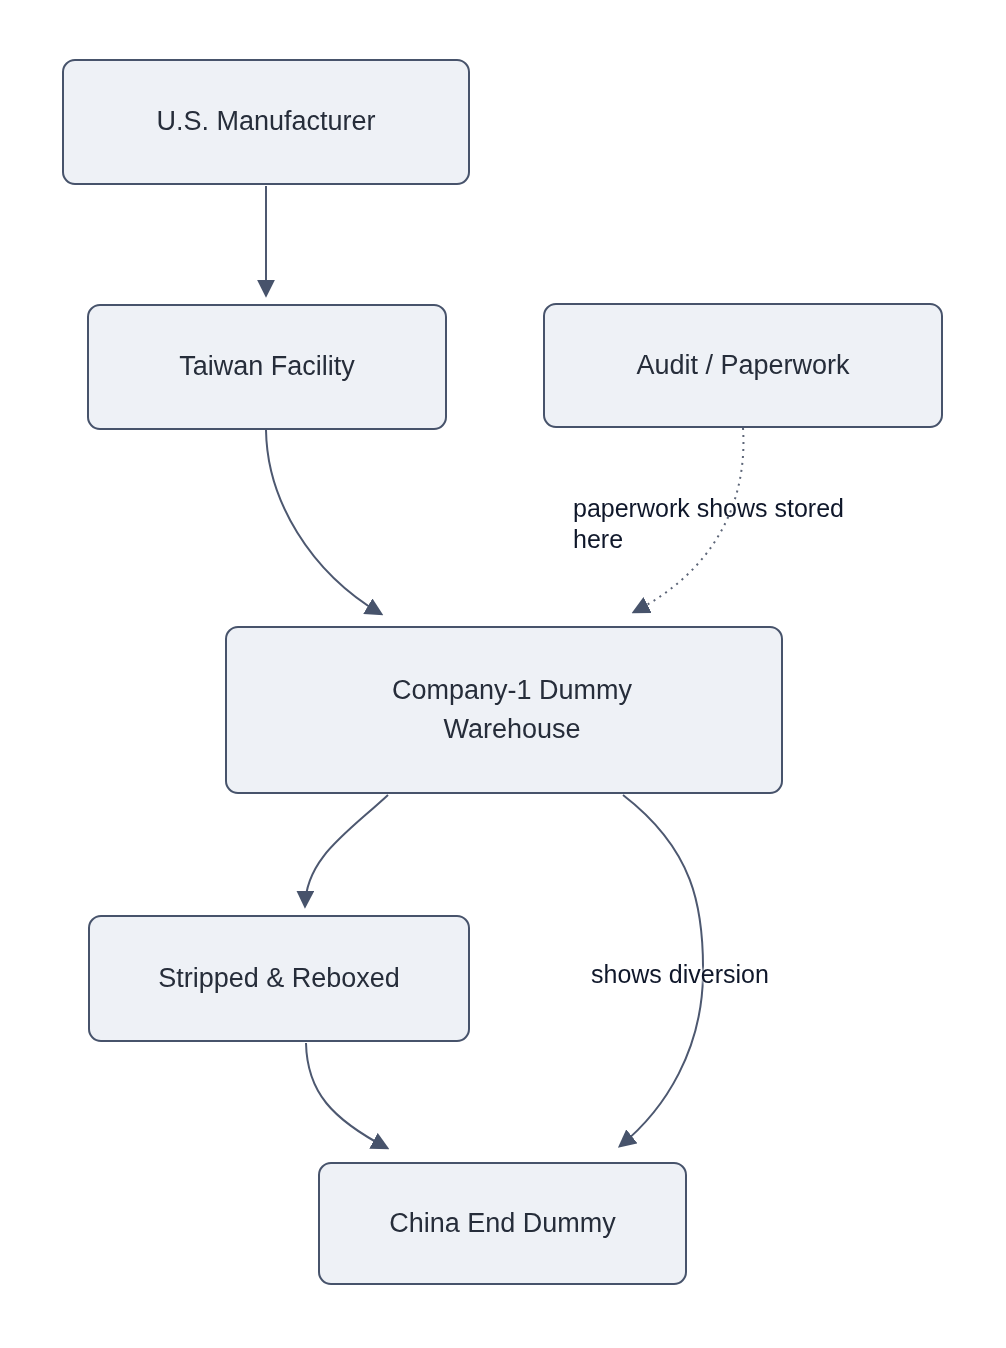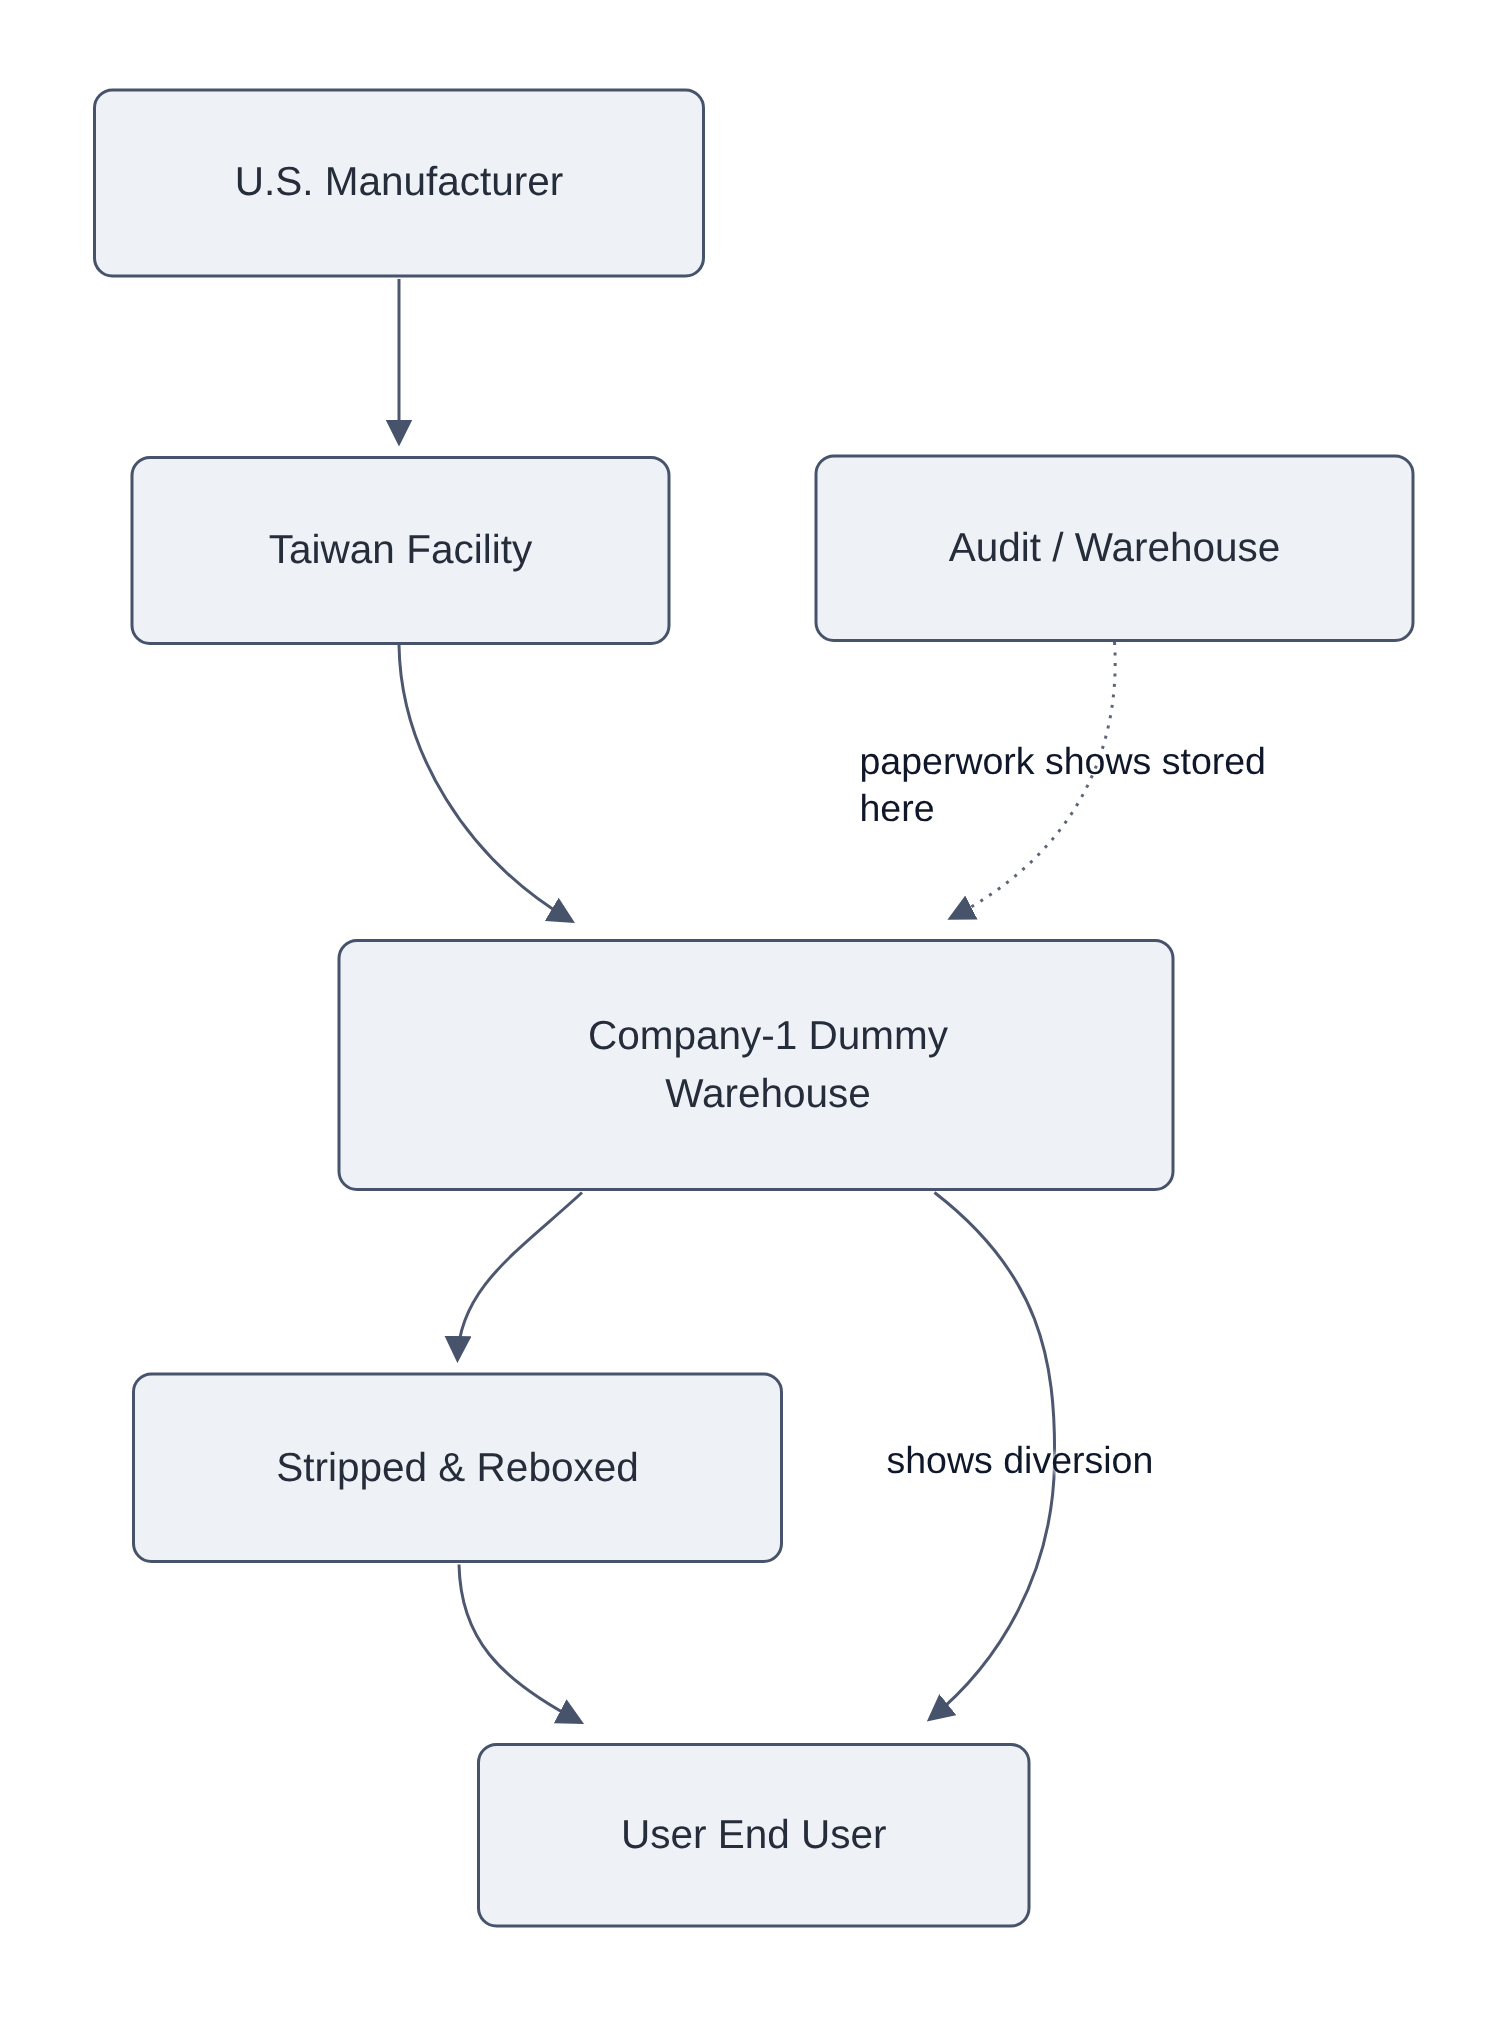--- a/index.html
+++ b/index.html
@@ -46,21 +46,21 @@
     color: #262d3a;
   }
   .node .node-label {
     display: inline-block;
   }
   .n-us        { left: 62px;  top: 59px;   width: 408px; height: 126px; }
   .n-taiwan    { left: 87px;  top: 304px;  width: 360px; height: 126px; }
   .n-audit     { left: 543px; top: 303px;  width: 400px; height: 125px; }
   .n-warehouse { left: 225px; top: 626px;  width: 558px; height: 168px; padding-left: 16px; }
   .n-warehouse .node-label { max-width: 300px; }
-  .n-stripped  { left: 88px;  top: 915px;  width: 434px; height: 127px; text-align: right; }
+  .n-stripped  { left: 88px;  top: 915px;  width: 382px; height: 127px; text-align: right; }
   .n-china     { left: 318px; top: 1162px; width: 369px; height: 123px; }
   .edge-label {
     position: absolute;
     font-size: 25px;
     line-height: 1.22;
     color: #0f172a;
     white-space: pre-wrap;
   }
   .lbl-paperwork {
     left: 573px;
@@ -102,32 +102,32 @@
 
   <div class="node n-taiwan">
     <span class="node-label">Taiwan Facility</span>
   </div>
 
   <div class="node n-us">
     <span class="node-label">U.S. Manufacturer</span>
   </div>
 
   <div class="node n-audit">
-    <span class="node-label">Audit / Warehouse</span>
+    <span class="node-label">Audit / Paperwork</span>
   </div>
 
   <div class="node n-warehouse">
     <span class="node-label">Company-1 Dummy Warehouse</span>
   </div>
 
   <div class="node n-stripped">
     <span class="node-label">Stripped &amp; Reboxed</span>
   </div>
 
   <div class="node n-china">
-    <span class="node-label">User End User</span>
+    <span class="node-label">China End Dummy</span>
   </div>
 
   <div class="edge-label lbl-paperwork">paperwork shows stored here</div>
 
   <div class="edge-label lbl-diversion">shows diversion</div>
 
 </div>
 
 </body></html>

